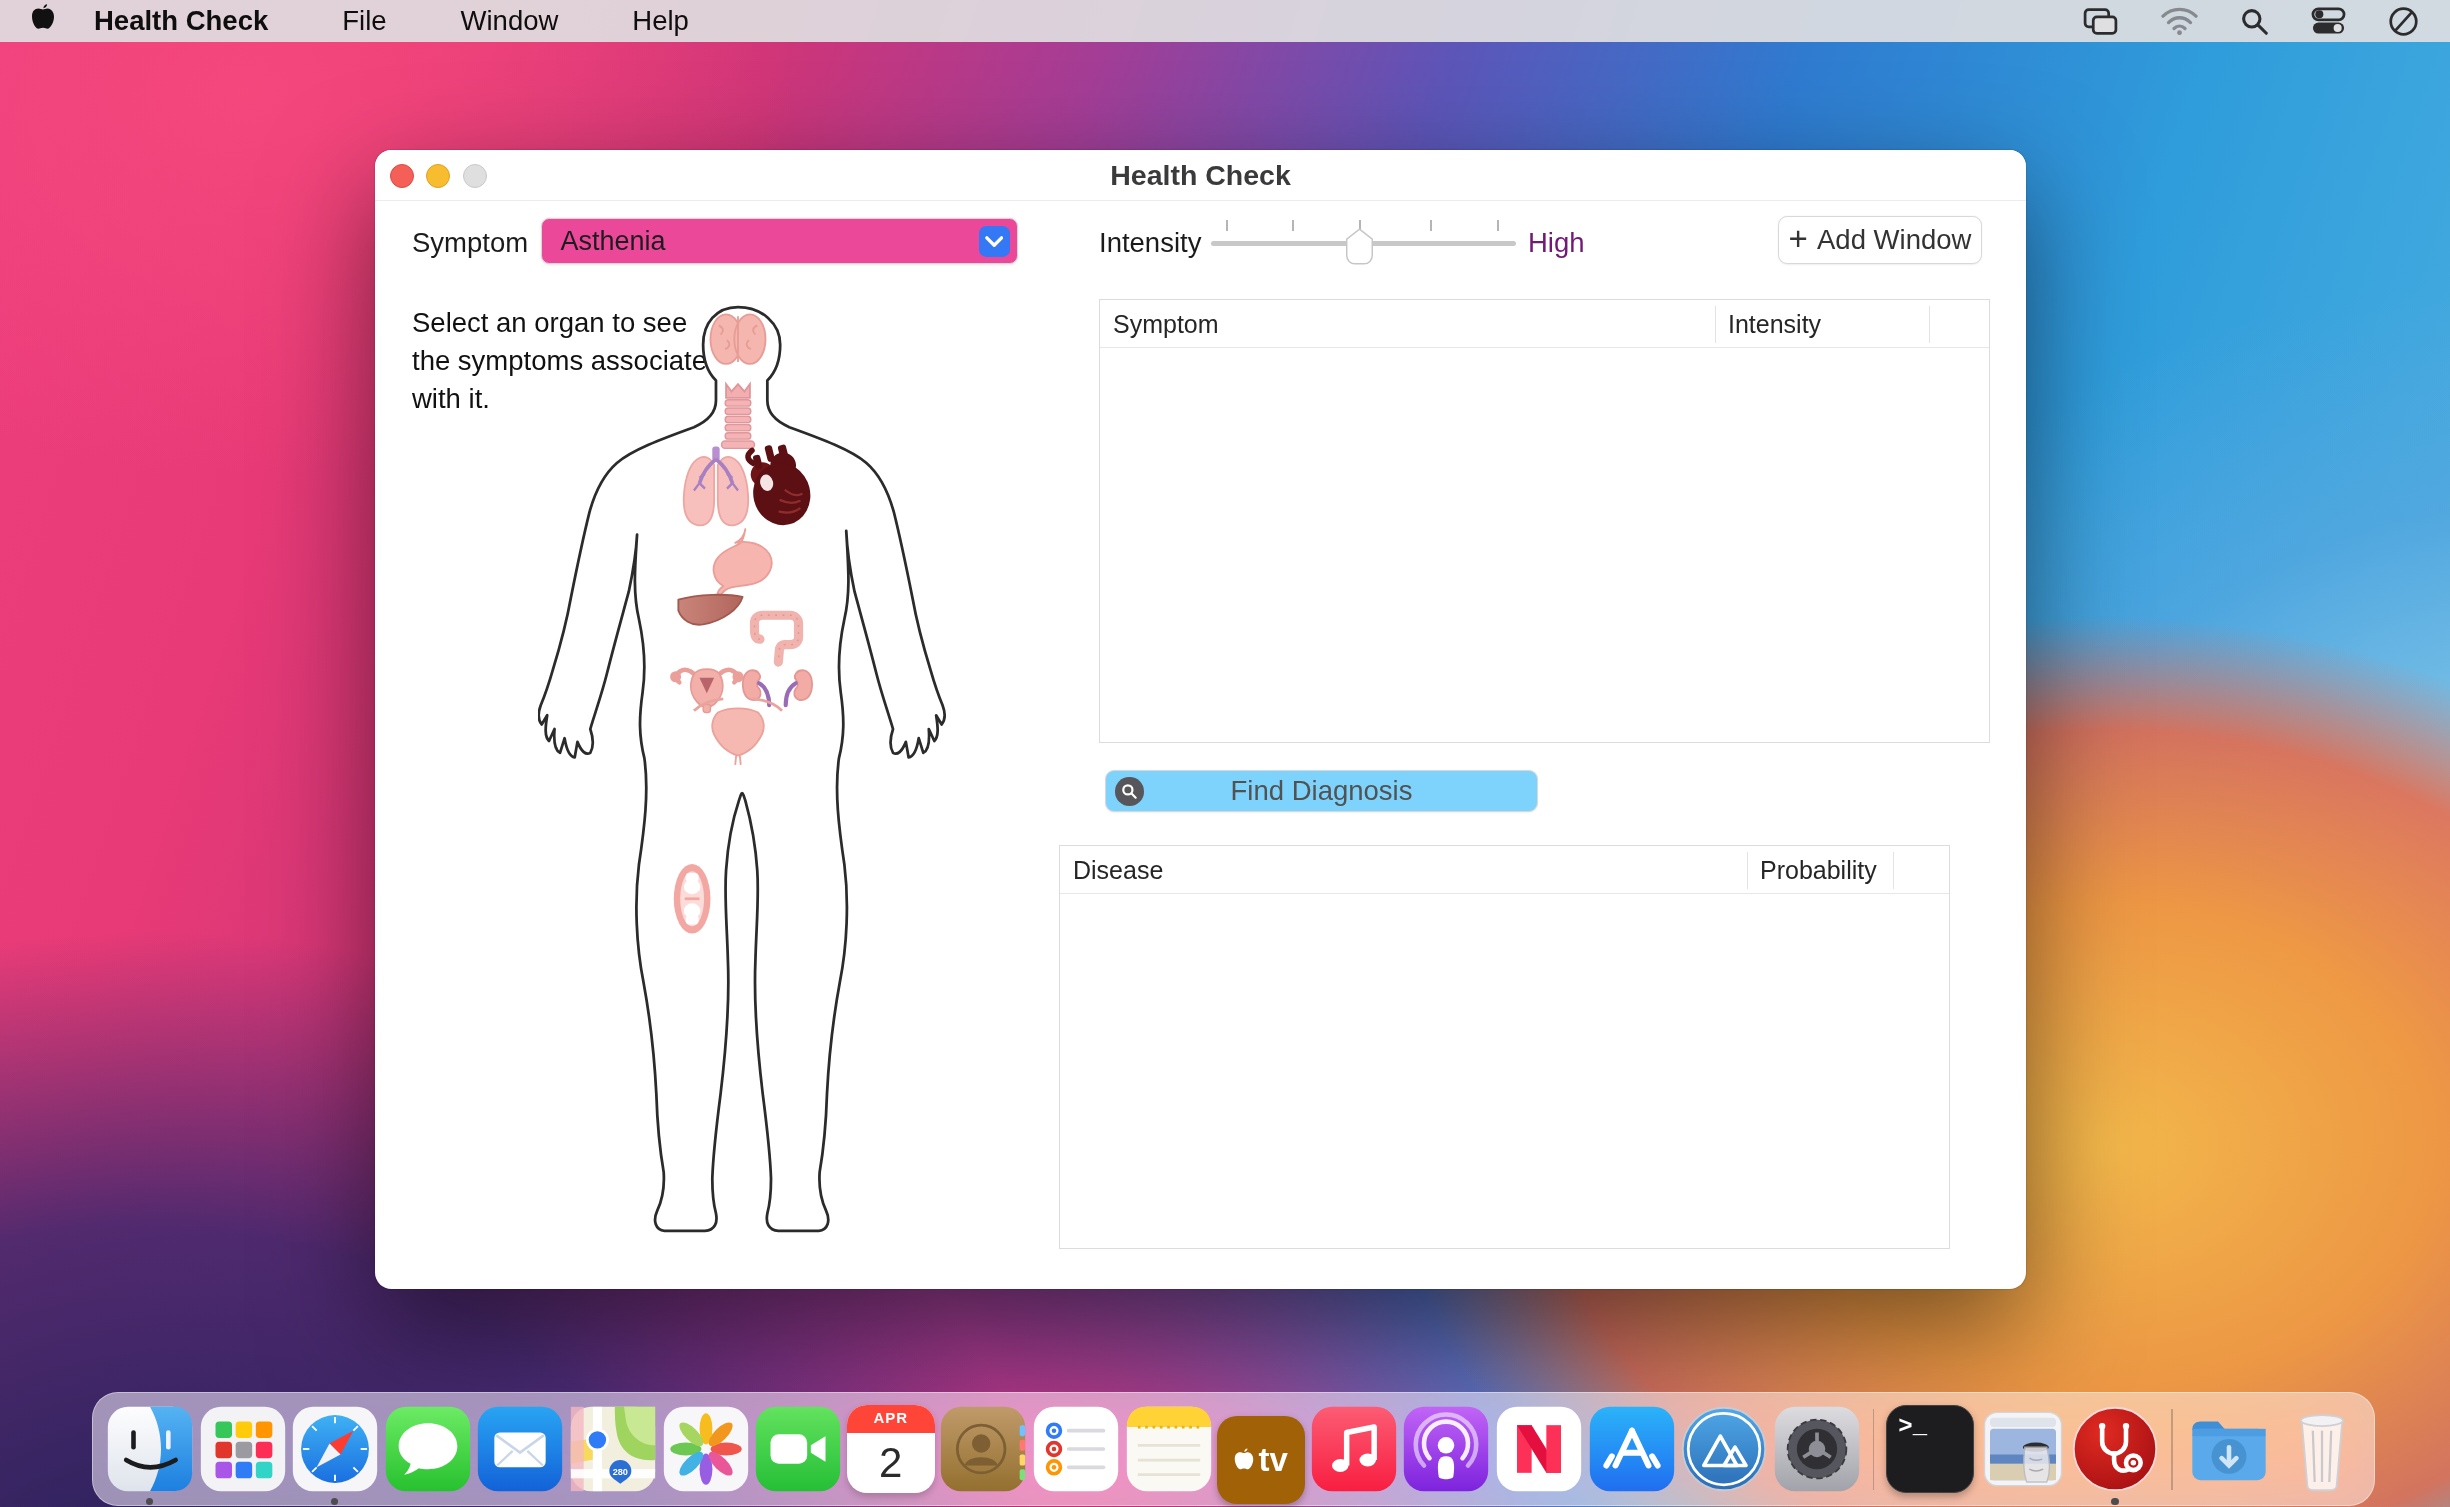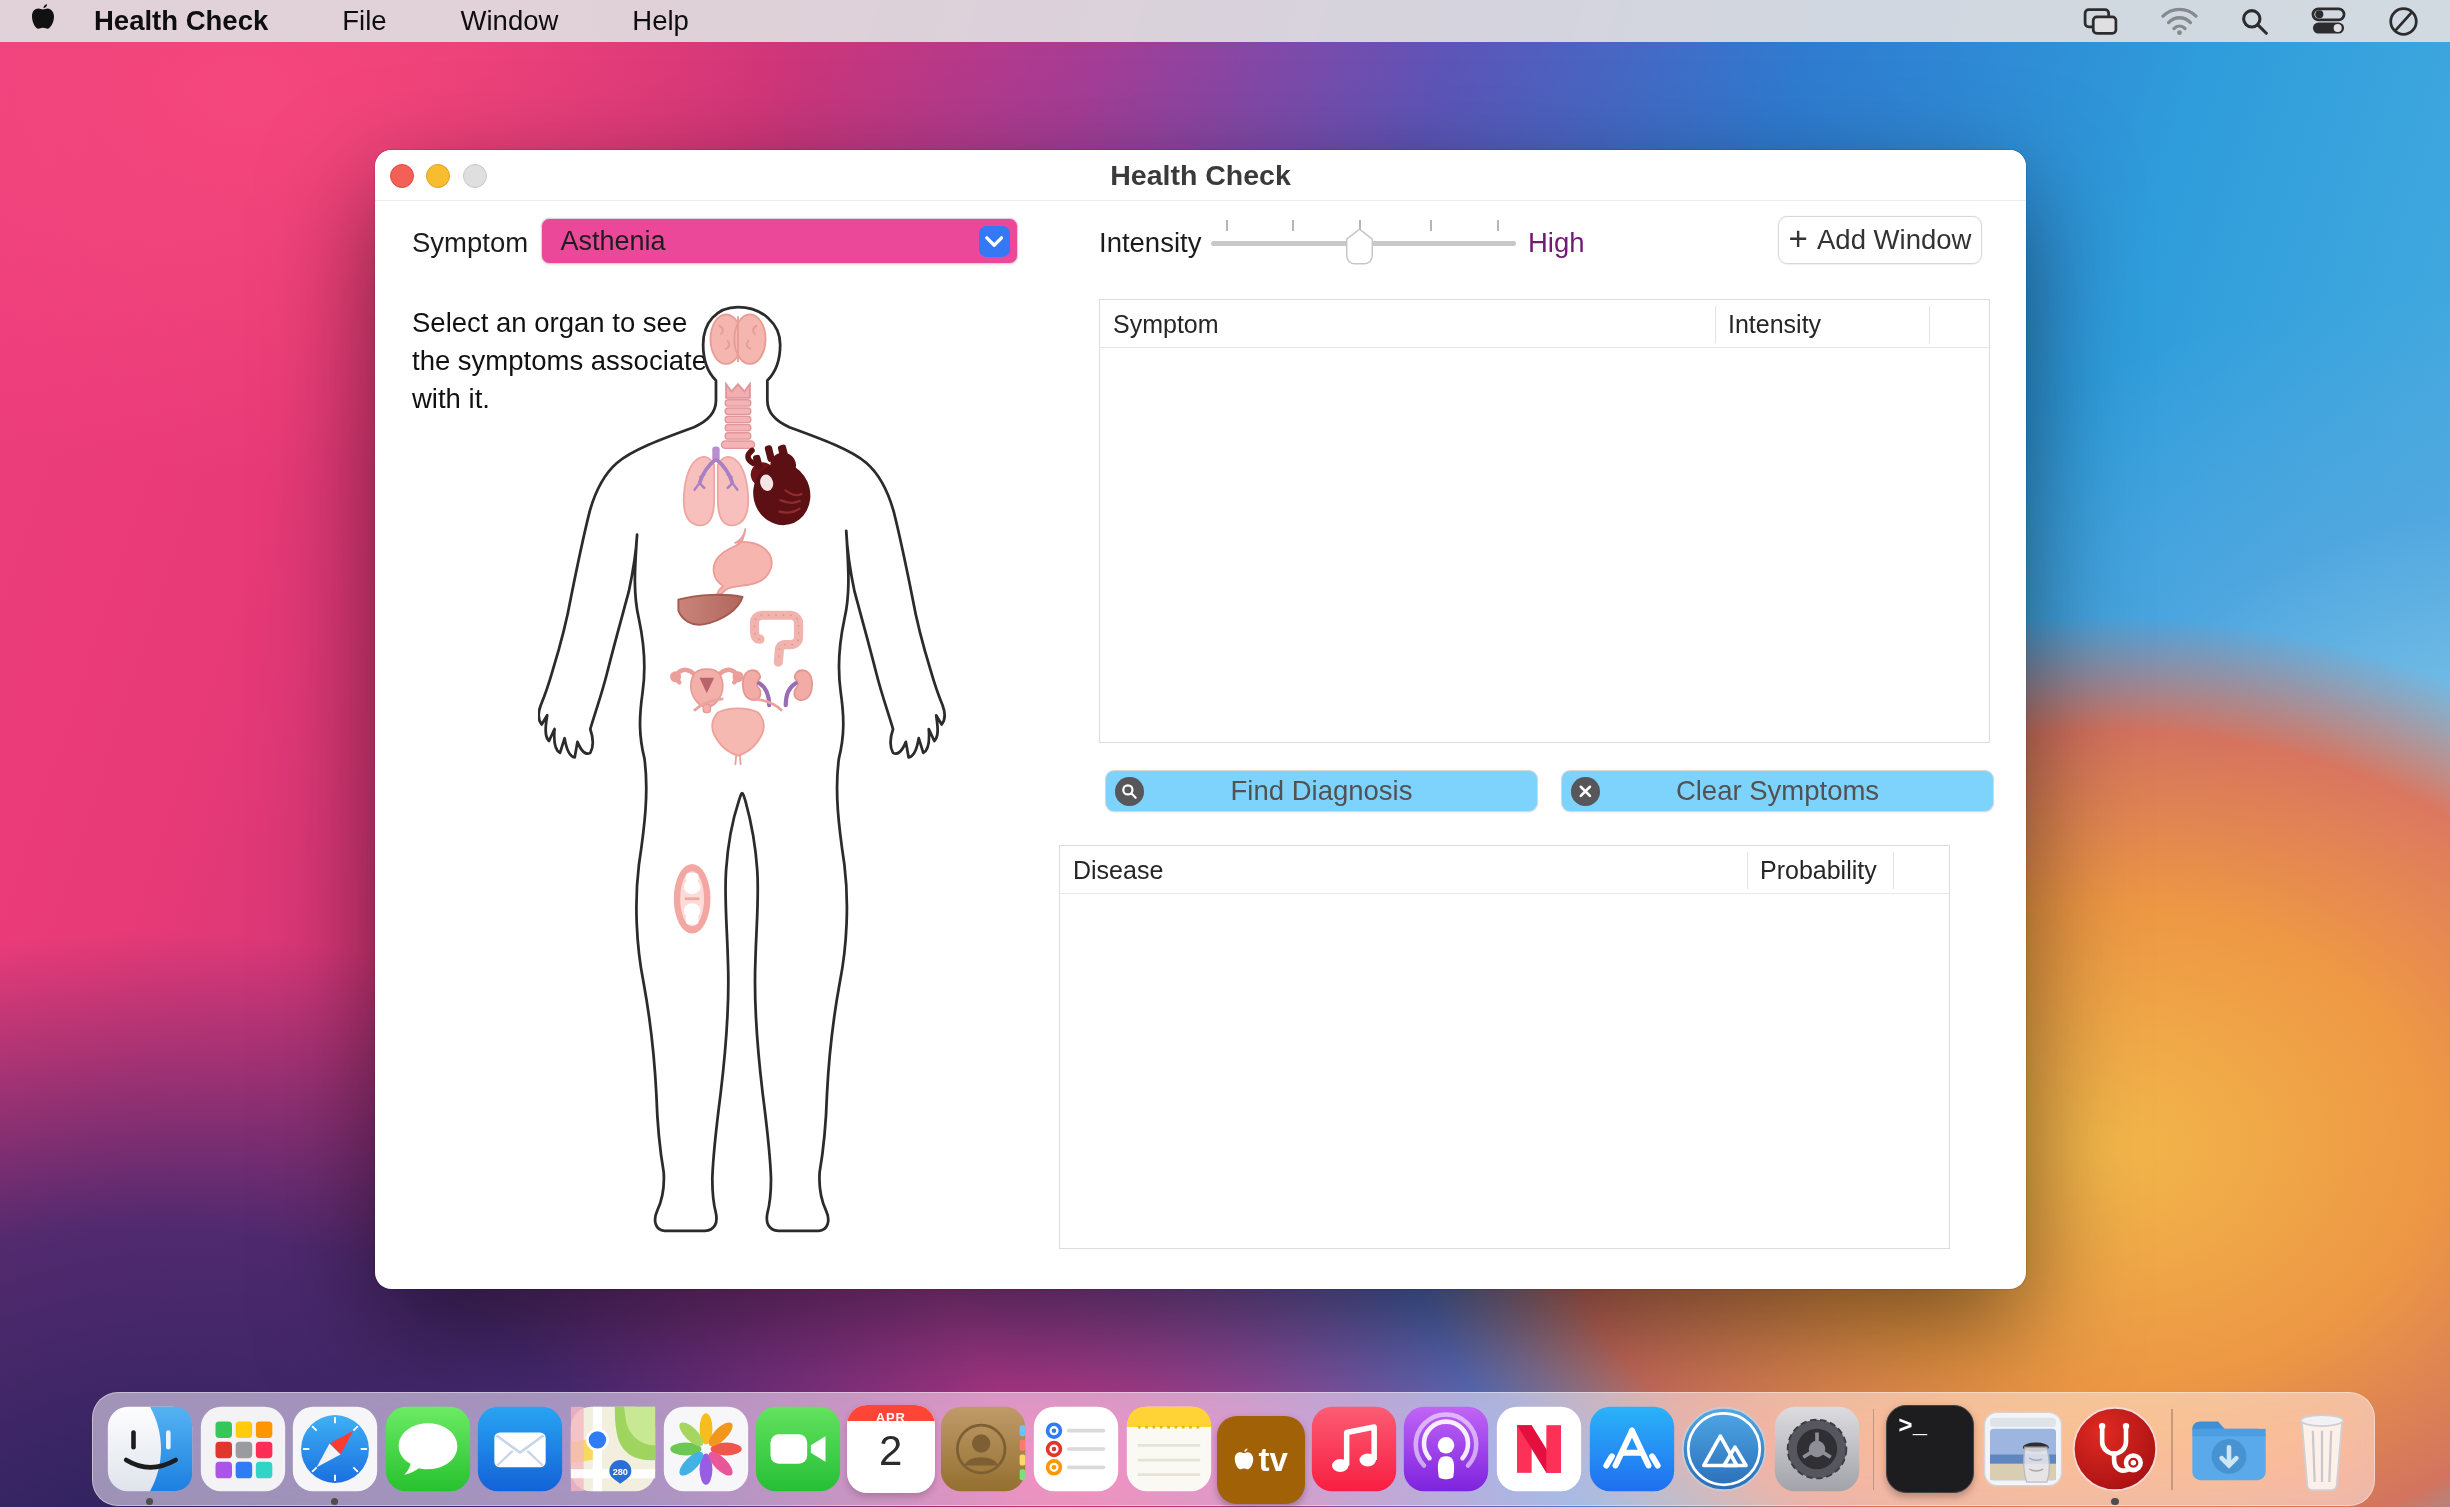--- a/index.html
+++ b/index.html
@@ -86,21 +86,21 @@
     border-radius:26px; display:flex; align-items:center; gap:4.6px; padding:0 13px;
     backdrop-filter:blur(26px) saturate(1.5); z-index:40; }
   .dk { position:relative; width:88px; height:88px; flex:0 0 auto; }
   .dk svg { display:block; }
   .dk .dot { position:absolute; left:40px; bottom:-12px; width:7.3px; height:7.3px;
     border-radius:50%; background:#4d4d4f; }
   .dock .sep { width:1.8px; height:81px; background:rgba(70,70,70,.3); margin:0 7.3px; flex:0 0 auto; }
 
   .cal { width:88px; height:88px; border-radius:20px; background:#fff; overflow:hidden;
     box-shadow:0 3.7px 7.3px rgba(0,0,0,.18); }
-  .cal .m { height:16px; background:#ff4538; color:#fff; font-size:13px; font-weight:bold;
+  .cal .m { height:28px; background:#ff4538; color:#fff; font-size:15px; font-weight:bold;
     text-align:center; line-height:26px; letter-spacing:0.9px; }
   .cal .d { height:63px; font-size:42px; font-weight:300; color:#2b2b2b;
     text-align:center; line-height:59px; }
 
   .term { width:88px; height:88px; border-radius:20px; background:#1d1d1f;
     border:1.8px solid #424245; box-shadow:0 3.7px 7.3px rgba(0,0,0,.25);
     color:#fff; font-family:"Liberation Mono","DejaVu Sans Mono",monospace;
     font-size:24px; font-weight:bold; padding:7.3px 0 0 11px; }
 
   .atv { width:88px; height:88px; border-radius:20px; background:#a16207;
@@ -296,28 +296,20 @@
   </div>
 
   <div class="act-btn" style="left:730px;width:433px;">
     <span class="circ">
       <svg width="16.5" height="16.5" viewBox="0 0 18 18">
           <circle cx="7.5" cy="7.5" r="5" fill="none" stroke="#fff" stroke-width="2.4"></circle>
           <line x1="11.5" y1="11.5" x2="16" y2="16" stroke="#fff" stroke-width="2.4" stroke-linecap="round"></line>
         </svg>
     </span>
     <span class="t">Find Diagnosis</span>
-  </div>
-  <div class="act-btn" style="left:1186px;width:433px;">
-    <span class="circ">
-      <svg width="14.7" height="14.7" viewBox="0 0 16 16">
-          <path d="M3,3 L13,13 M13,3 L3,13" stroke="#fff" stroke-width="2.8" stroke-linecap="round"></path>
-        </svg>
-    </span>
-    <span class="t">Clear Symptoms</span>
   </div>
 
   <div class="tbl" style="left:684px;top:695px;width:891px;height:404px;text-align:center;">
     <div class="hdr">
       <div class="h" style="left:13px;">Disease</div>
       <div class="h" style="left:700px;">Probability</div>
       <div class="vline" style="left:687px;"></div>
       <div class="vline" style="left:833px;"></div>
     </div>
   </div>

